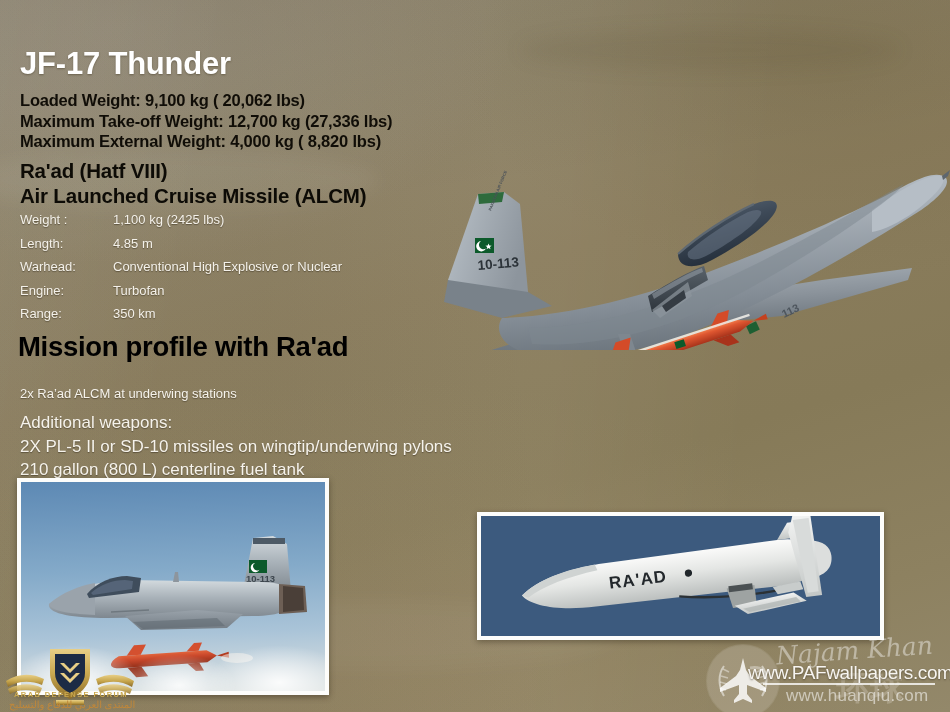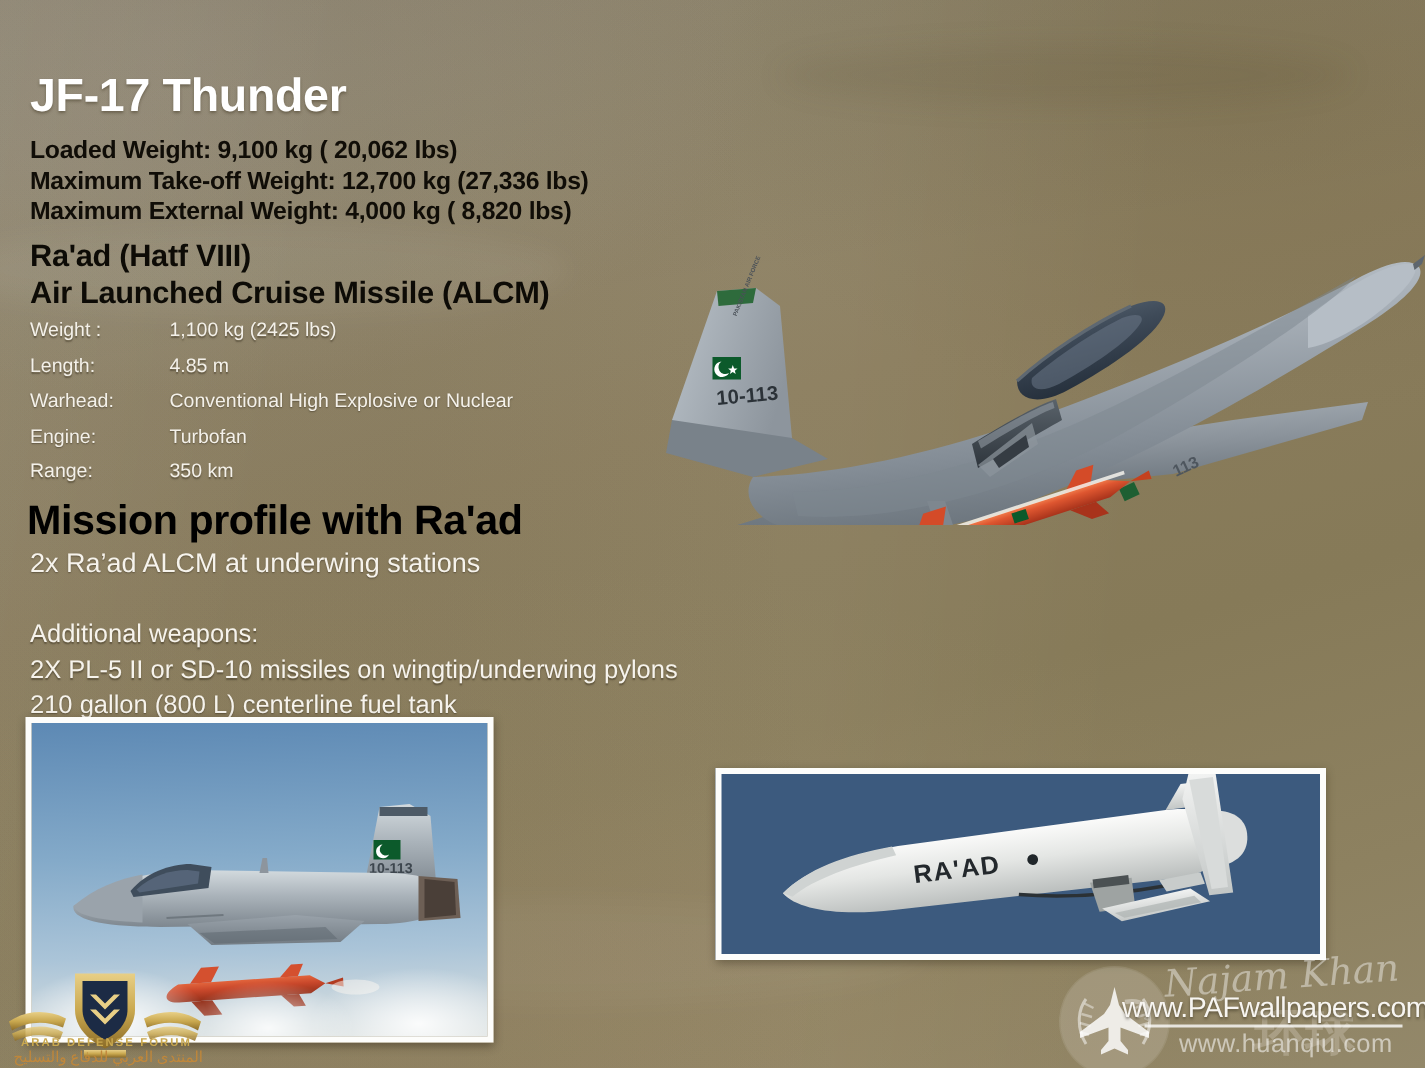--- a/index.html
+++ b/index.html
@@ -70,22 +70,22 @@
   }
   .mspec-label { width: 93px; flex: 0 0 93px; }
   .mspec-value { flex: 0 0 auto; }
 
   .mission-head {
     position: absolute; left: 18px; top: 331px;
     font-size: 27.5px; font-weight: bold; color: #000000;
     letter-spacing: -0.3px; white-space: nowrap;
   }
   .mission-sub {
-    position: absolute; left: 20px; top: 365px;
-    font-size: 18px; color: #f6f3ec; white-space: nowrap;
+    position: absolute; left: 20px; top: 386px;
+    font-size: 13px; color: #f6f3ec; white-space: nowrap;
     text-shadow: 0 1px 1px rgba(50,42,25,0.5);
   }
 
   .addl-block { position: absolute; left: 20px; top: 411px; }
   .addl-line {
     font-size: 17px; color: #f6f3ec; line-height: 23.5px;
     white-space: nowrap;
     text-shadow: 0 1px 1px rgba(50,42,25,0.5);
   }
 

